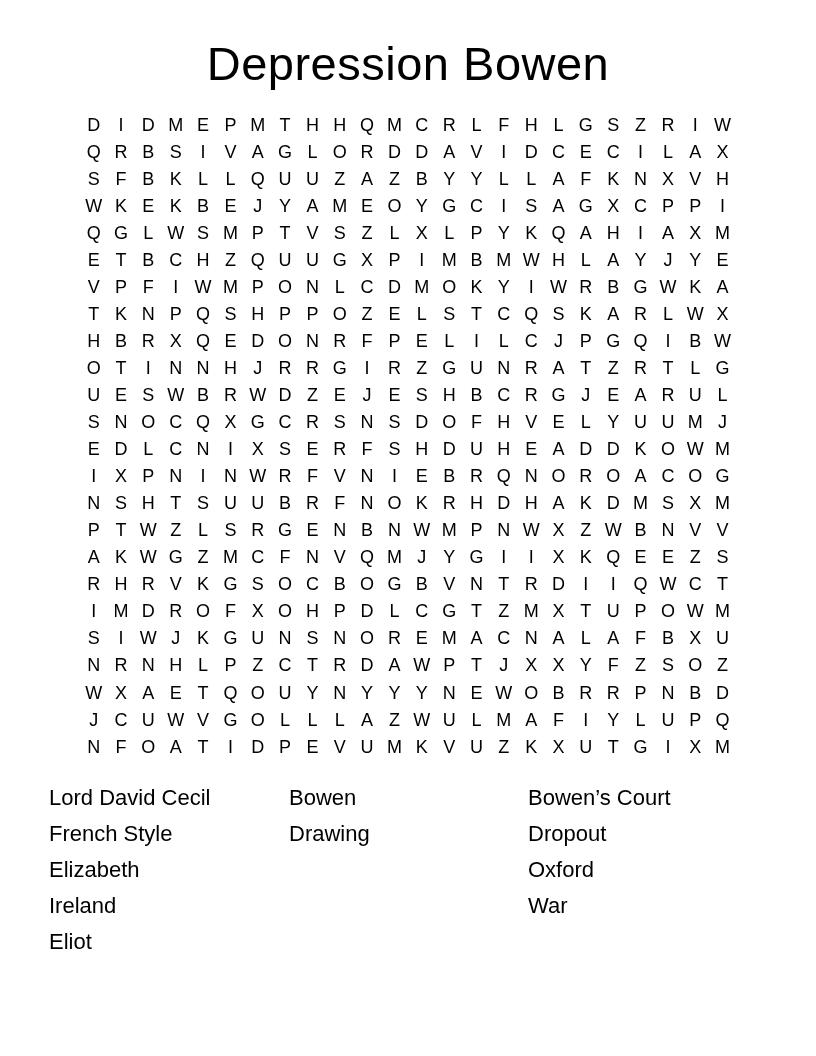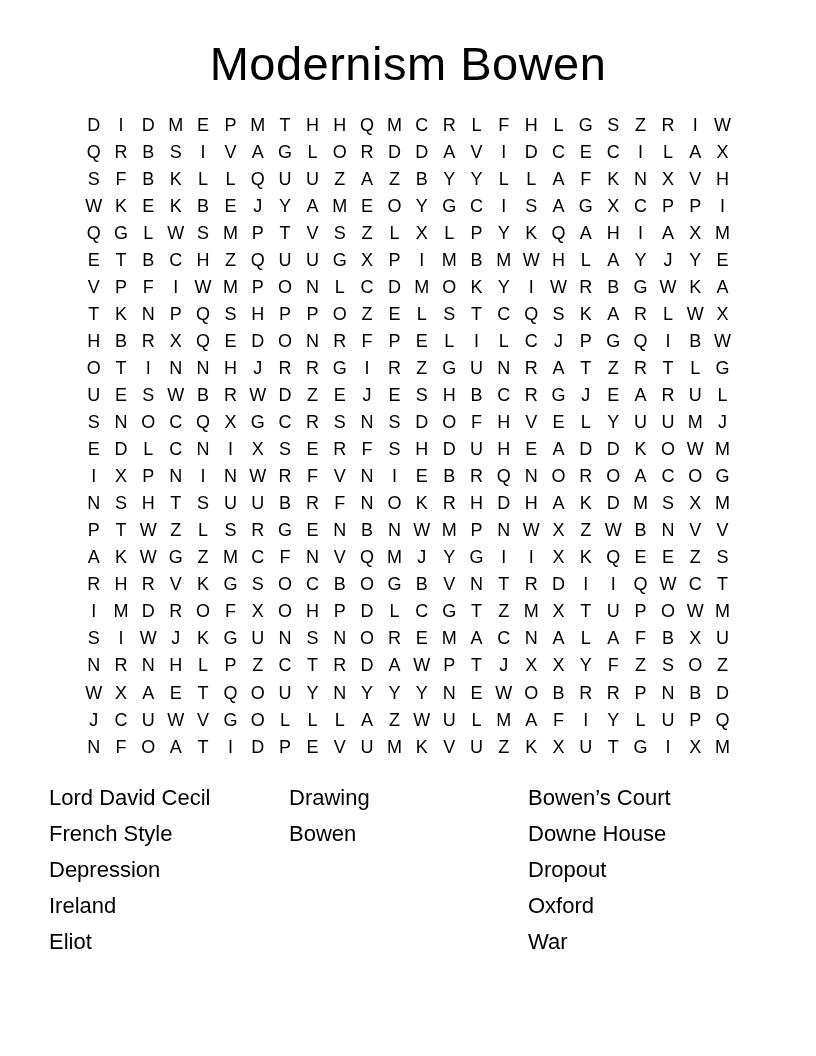--- a/index.html
+++ b/index.html
@@ -61,21 +61,21 @@
   .word {
     font-size: 22px;
     line-height: 36px;
     white-space: nowrap;
   }
 </style>
 </head>
 <body>
 
 <div class="page">
-  <h1 class="title">Modernism Bowen</h1>
+  <h1 class="title">Depression Bowen</h1>
 
   <div class="grid">
       <span class="cell">D</span>
       <span class="cell">I</span>
       <span class="cell">D</span>
       <span class="cell">M</span>
       <span class="cell">E</span>
       <span class="cell">P</span>
       <span class="cell">M</span>
       <span class="cell">T</span>
@@ -646,29 +646,28 @@
       <span class="cell">G</span>
       <span class="cell">I</span>
       <span class="cell">X</span>
       <span class="cell">M</span>
     </div>
 
   <div class="words">
       <div class="word-col">
         <div class="word">Lord David Cecil</div>
         <div class="word">French Style</div>
-        <div class="word">Depression</div>
+        <div class="word">Elizabeth</div>
         <div class="word">Ireland</div>
         <div class="word">Eliot</div>
       </div>
       <div class="word-col">
+        <div class="word">Bowen</div>
         <div class="word">Drawing</div>
-        <div class="word">Bowen</div>
       </div>
       <div class="word-col">
         <div class="word">Bowen’s Court</div>
-        <div class="word">Downe House</div>
         <div class="word">Dropout</div>
         <div class="word">Oxford</div>
         <div class="word">War</div>
       </div>
     </div>
 </div>
 
 </body></html>

